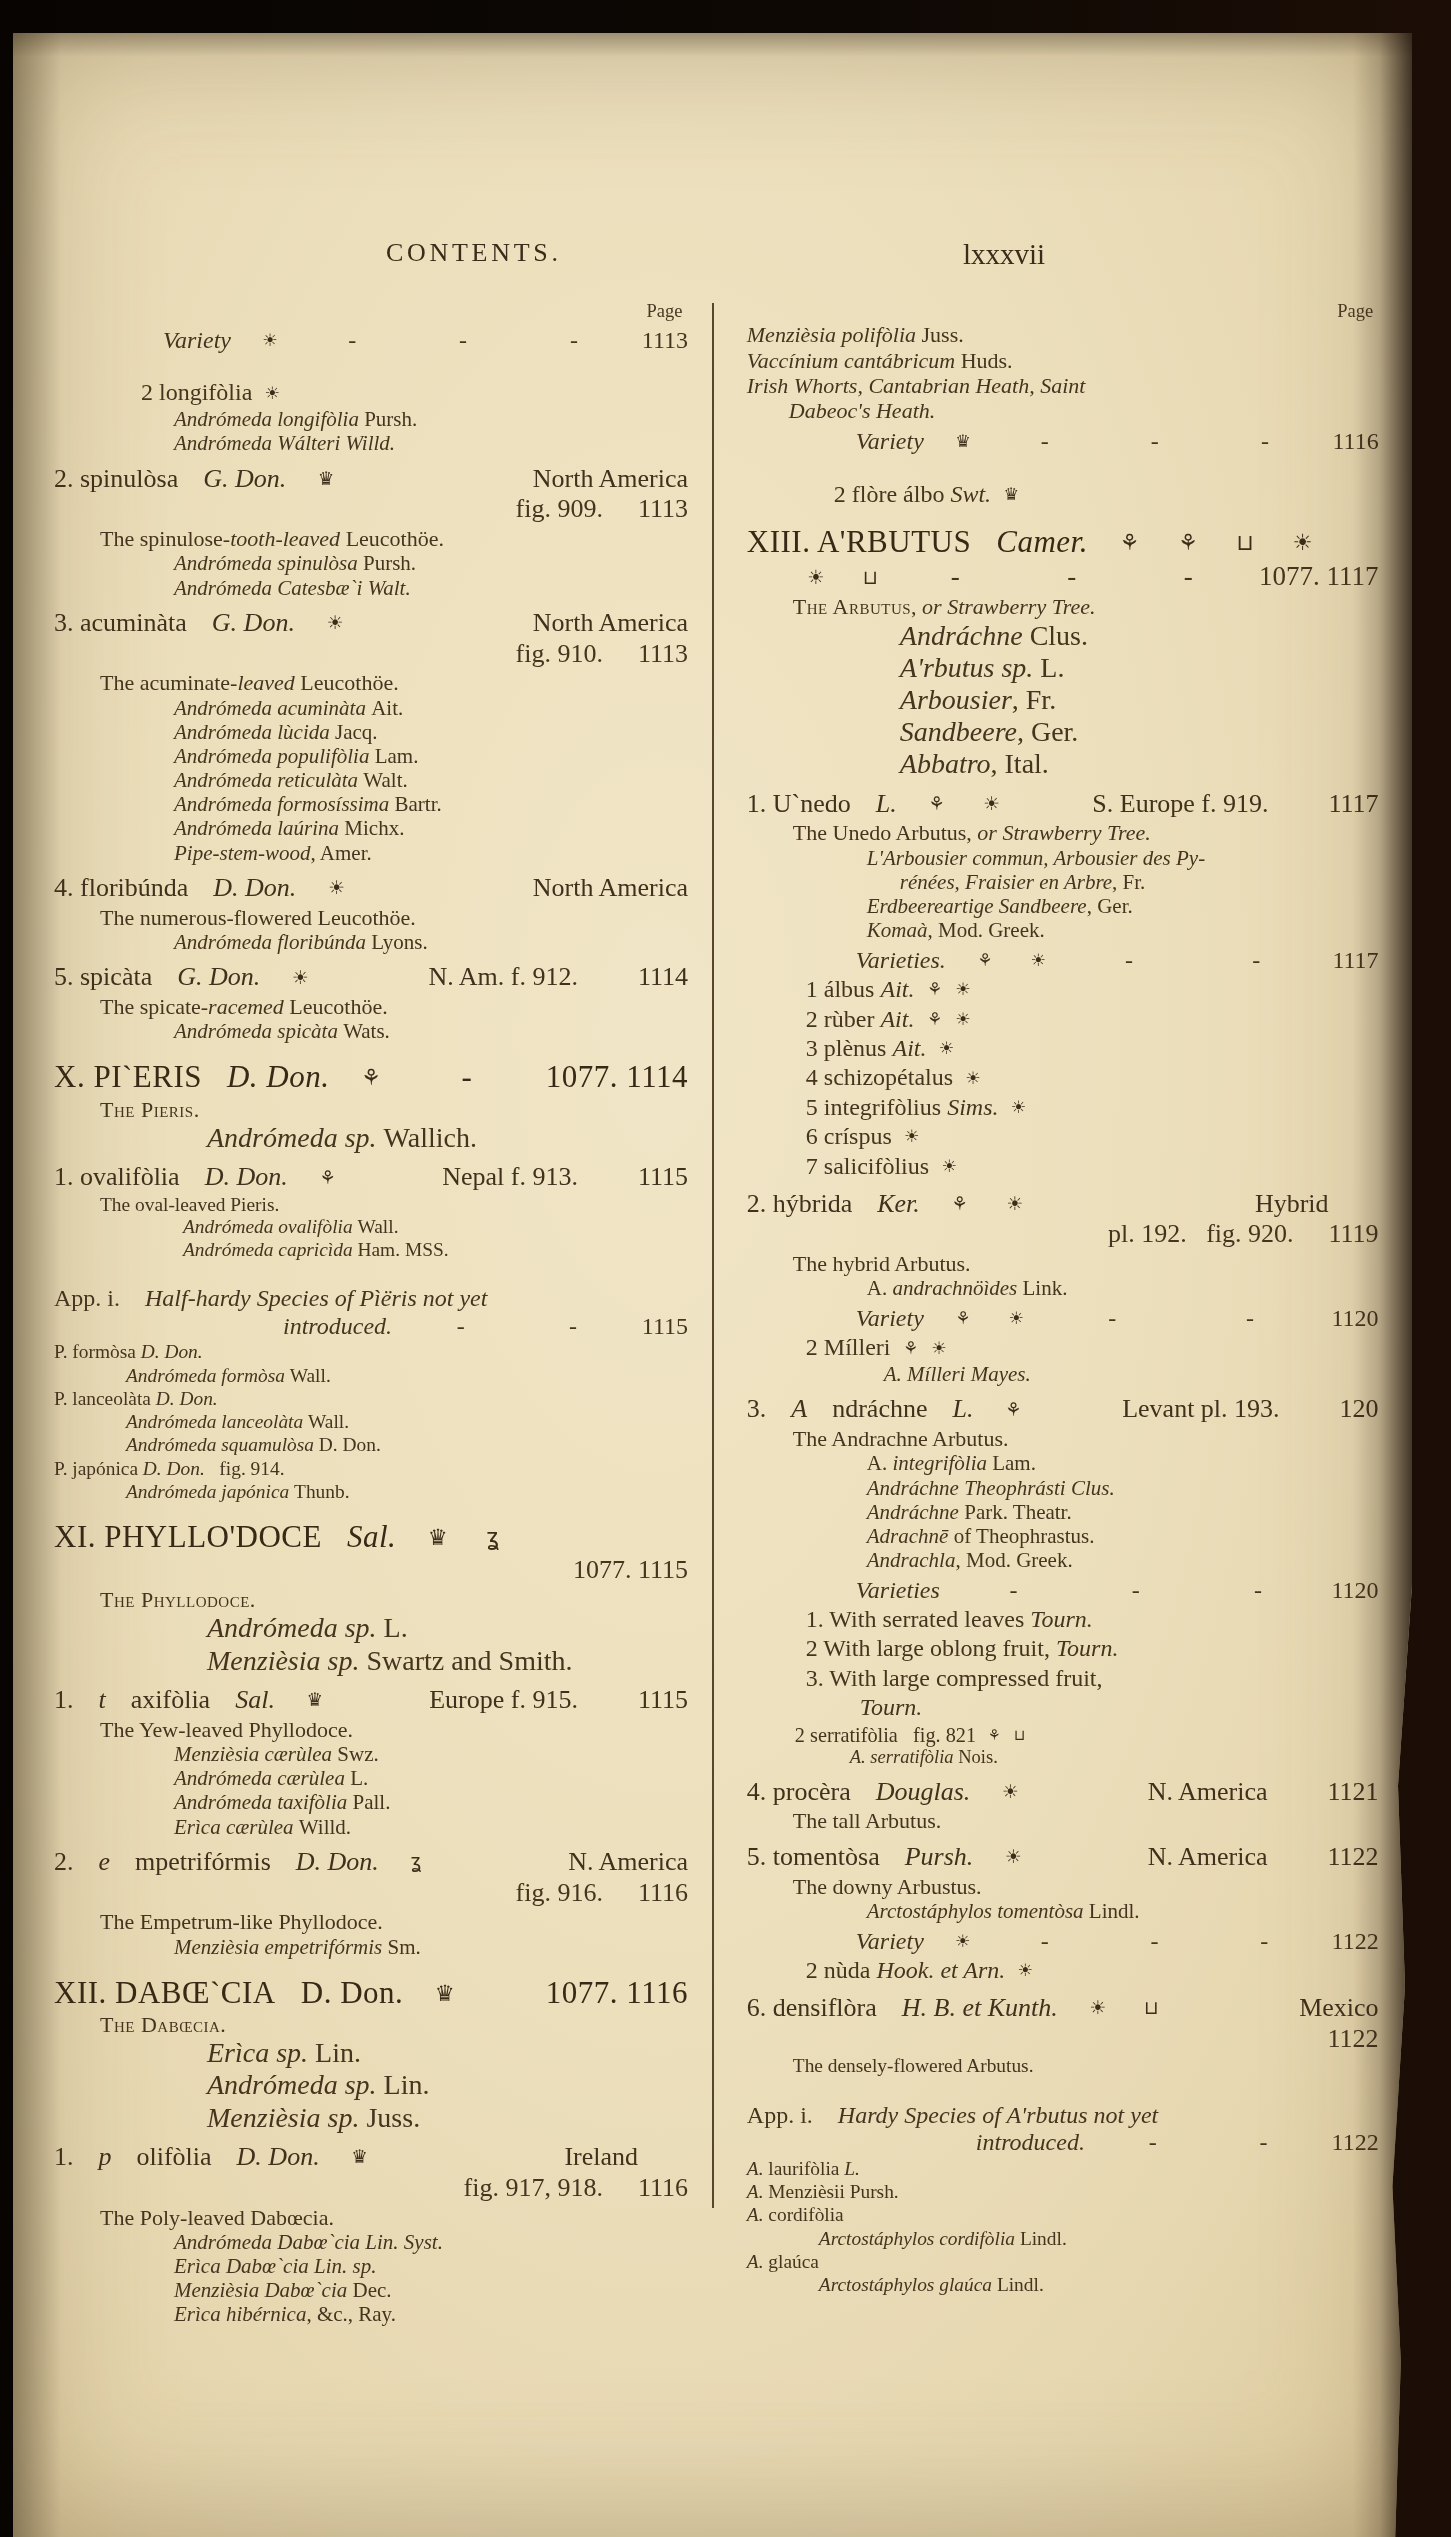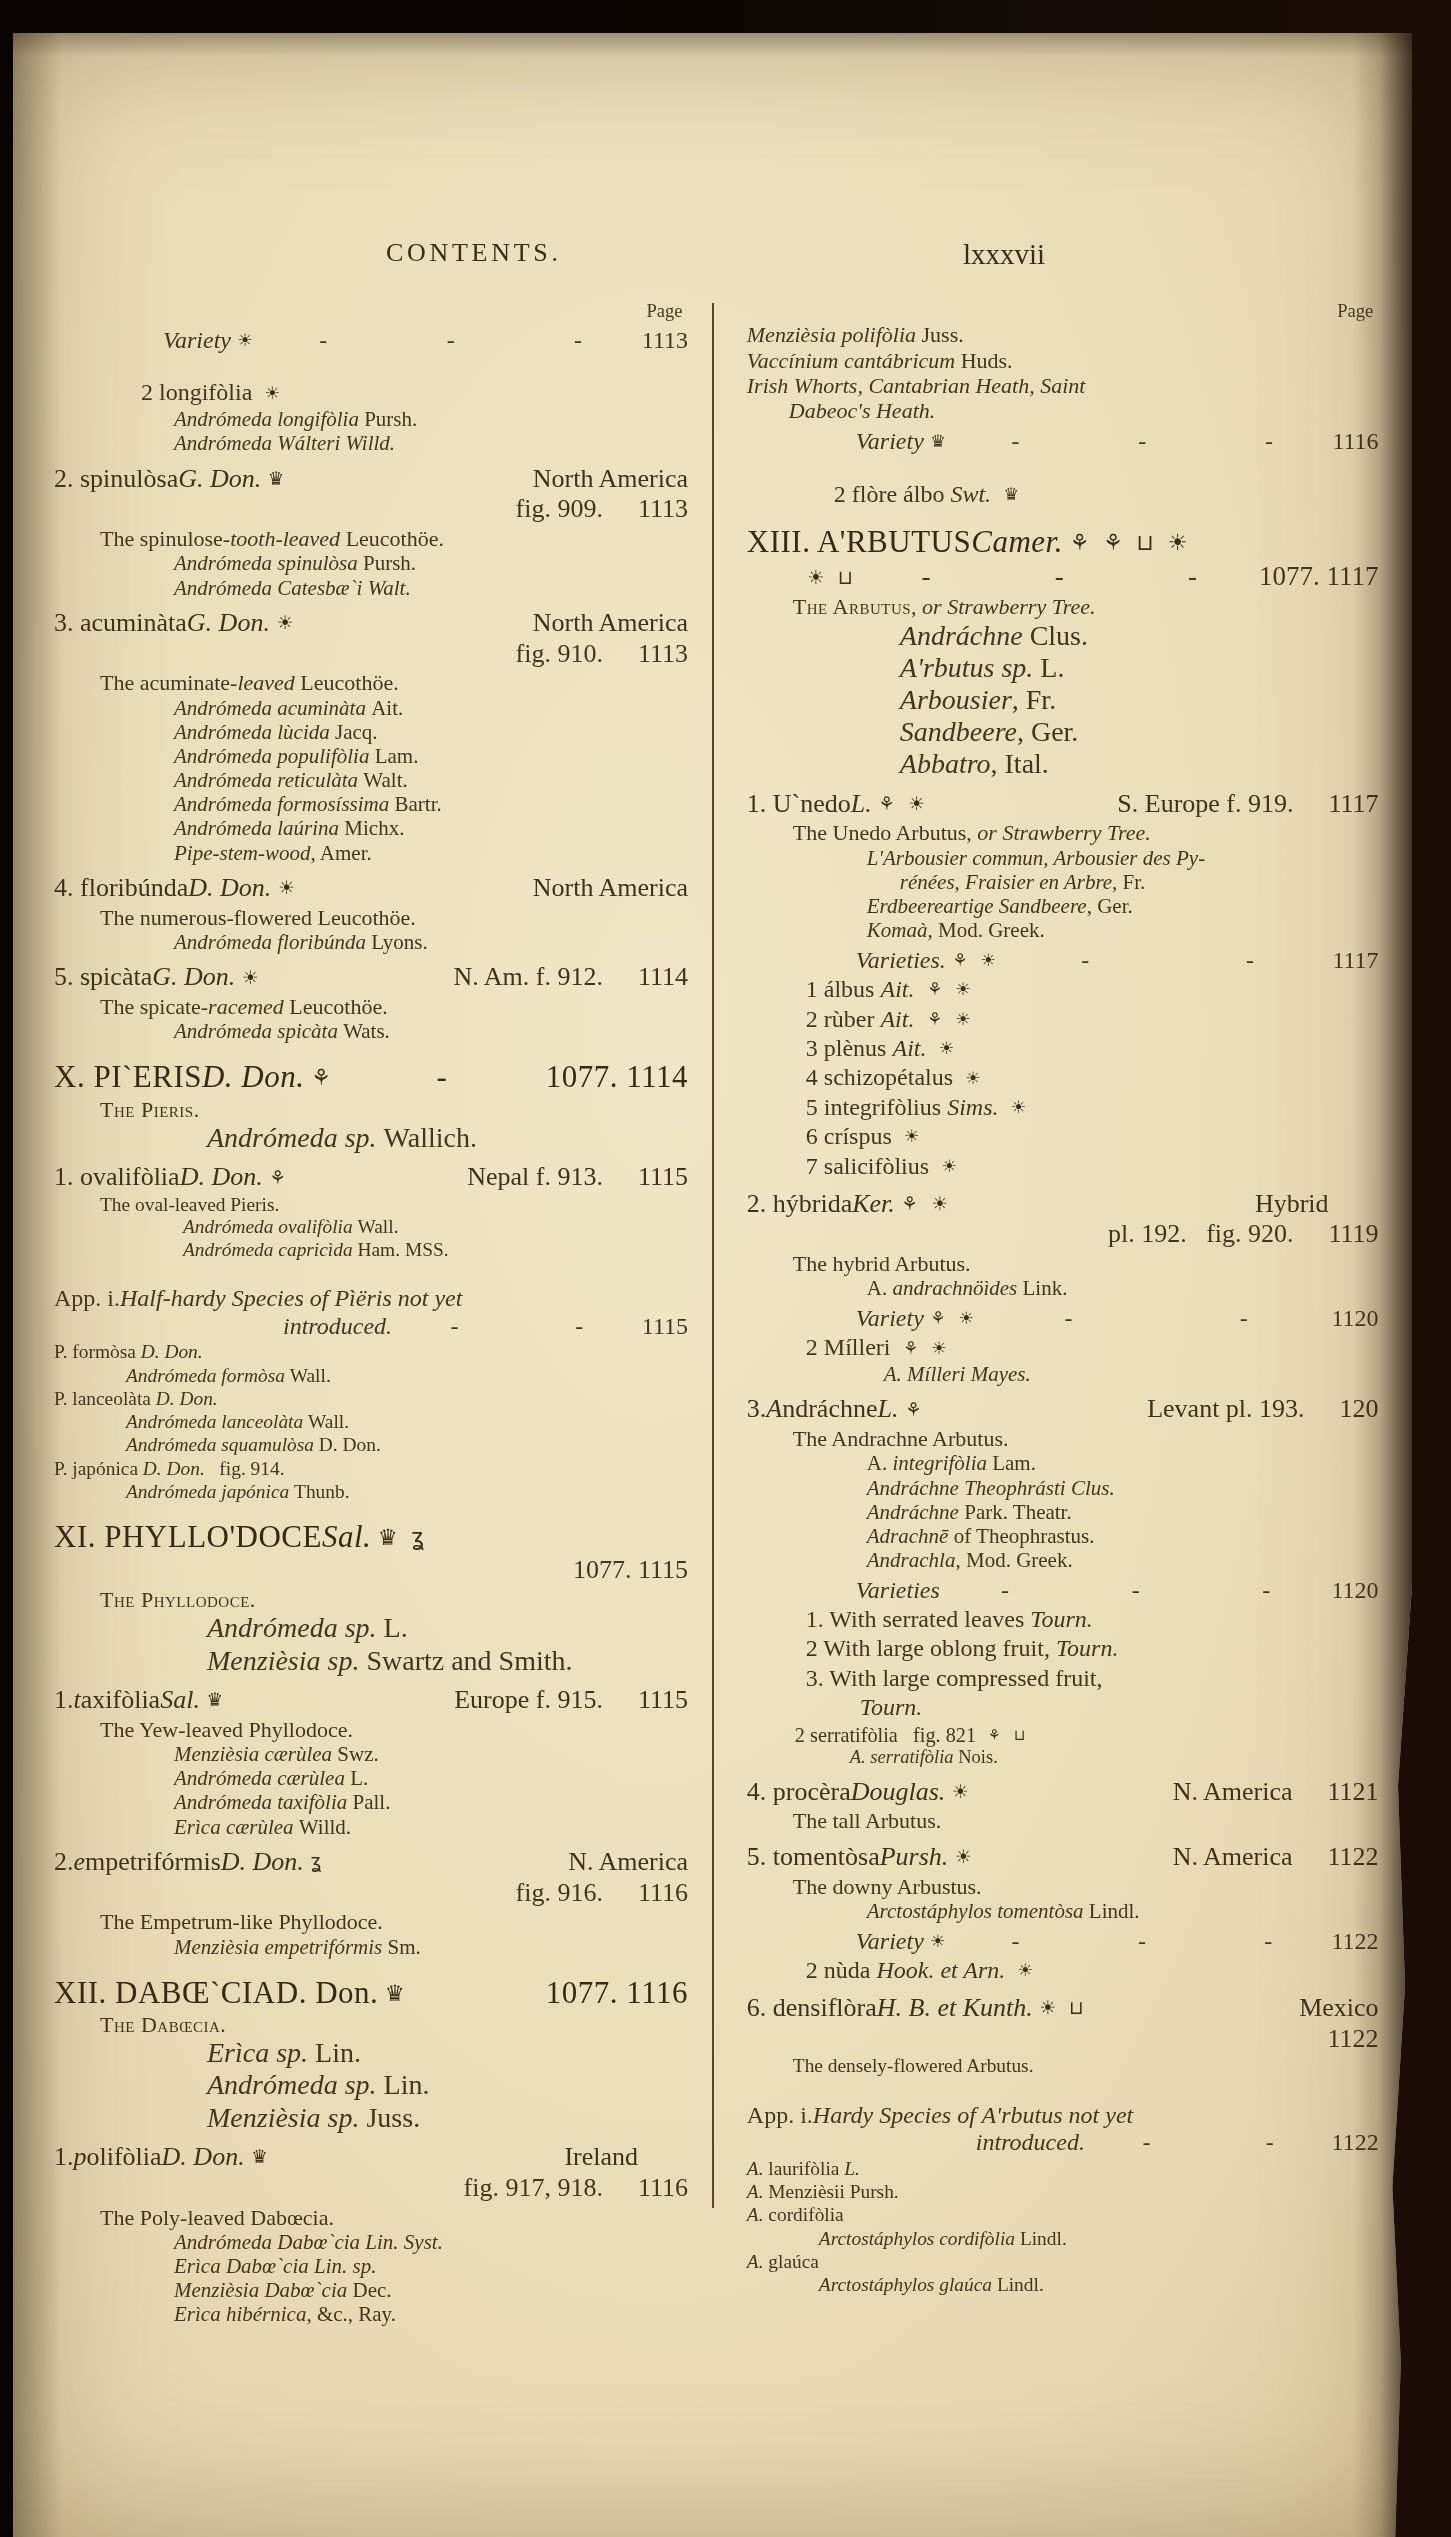--- a/index.html
+++ b/index.html
@@ -27,21 +27,21 @@
   .pageheader{position:absolute;top:205px;left:0;width:100%;height:41px;}
   .contents{position:absolute;left:373px;font-size:26px;letter-spacing:3.7px;color:#3a2b1a;}
   .folio{position:absolute;left:950px;font-size:29px;color:#3a2b1a;}
 
   .cols{position:absolute;top:268px;left:0;width:100%;display:flex;padding:0 26px 0 41px;box-sizing:border-box;}
   .col-left{width:658px;flex:none;padding-right:24px;box-sizing:border-box;}
   .divider{flex:none;width:1.8px;background:#57452c;height:1905px;margin-top:1.8px;}
   .col-right{flex:1;padding-left:33px;padding-right:7.4px;box-sizing:border-box;}
 
   .line{line-height:1.15;}
-  .flex{display:flex;align-items:baseline;}
+  .flex{display:flex;align-items:baseline;gap:25px;}
   .pagelabel{text-align:right;font-size:18.5px;padding-right:5.5px;color:#4a3822;}
   .species{font-size:26px;margin-top:8.3px;color:#40301c;}
   .genus{font-size:31px;margin-top:15.7px;letter-spacing:0.5px;color:#38291778;color:#382917;}
   .genus2{font-size:27px;padding-left:54px;margin-top:1.8px;}
   .genusnum{font-size:29px;}
   .figr{text-align:right;font-size:26px;margin-top:0.9px;}
   .desc{padding-left:46px;font-size:22px;margin-top:1.8px;}
   .desc.sm{font-size:19.4px;}
   .syn{padding-left:120px;font-size:21px;}
   .syn.sm{font-size:19.4px;padding-left:129px;}

